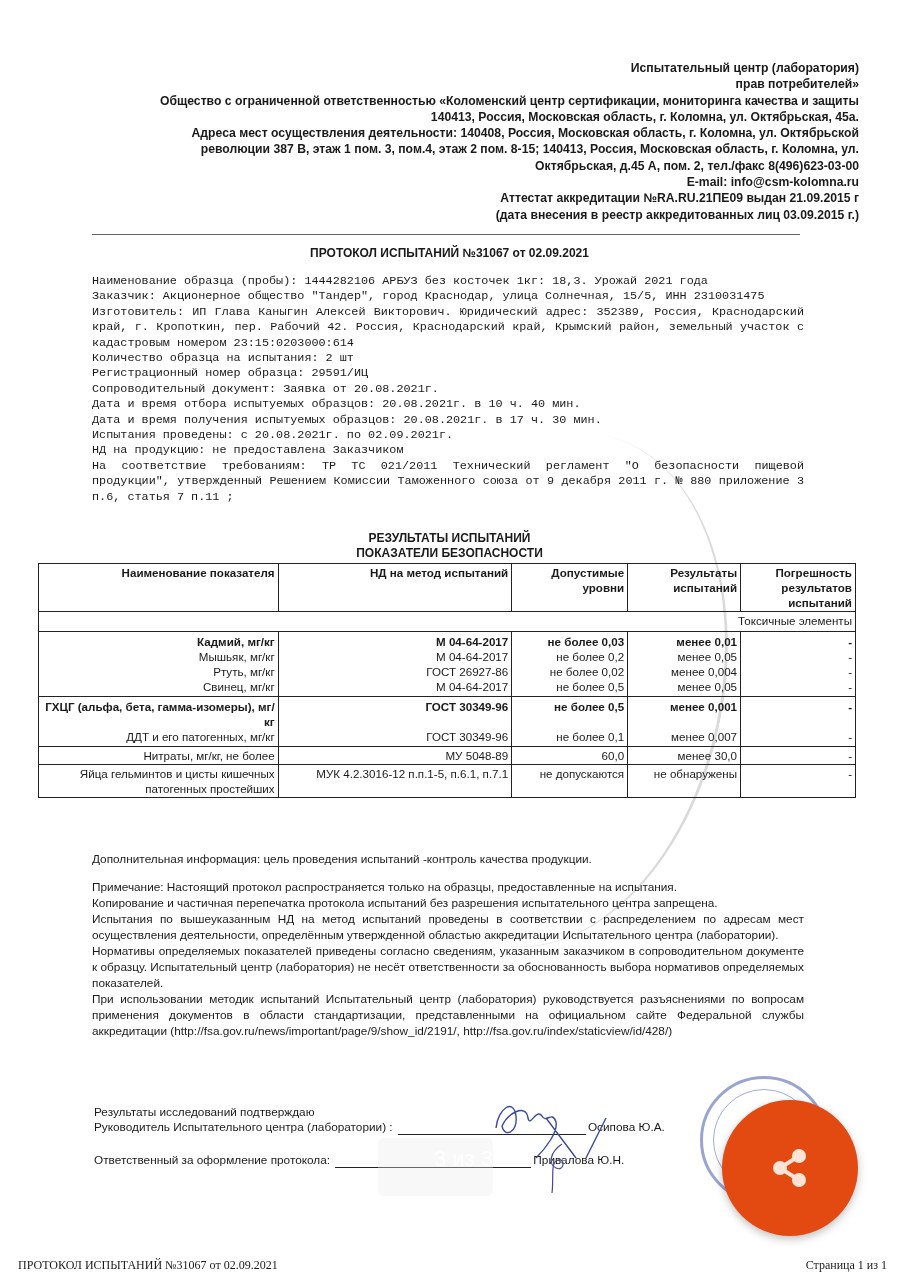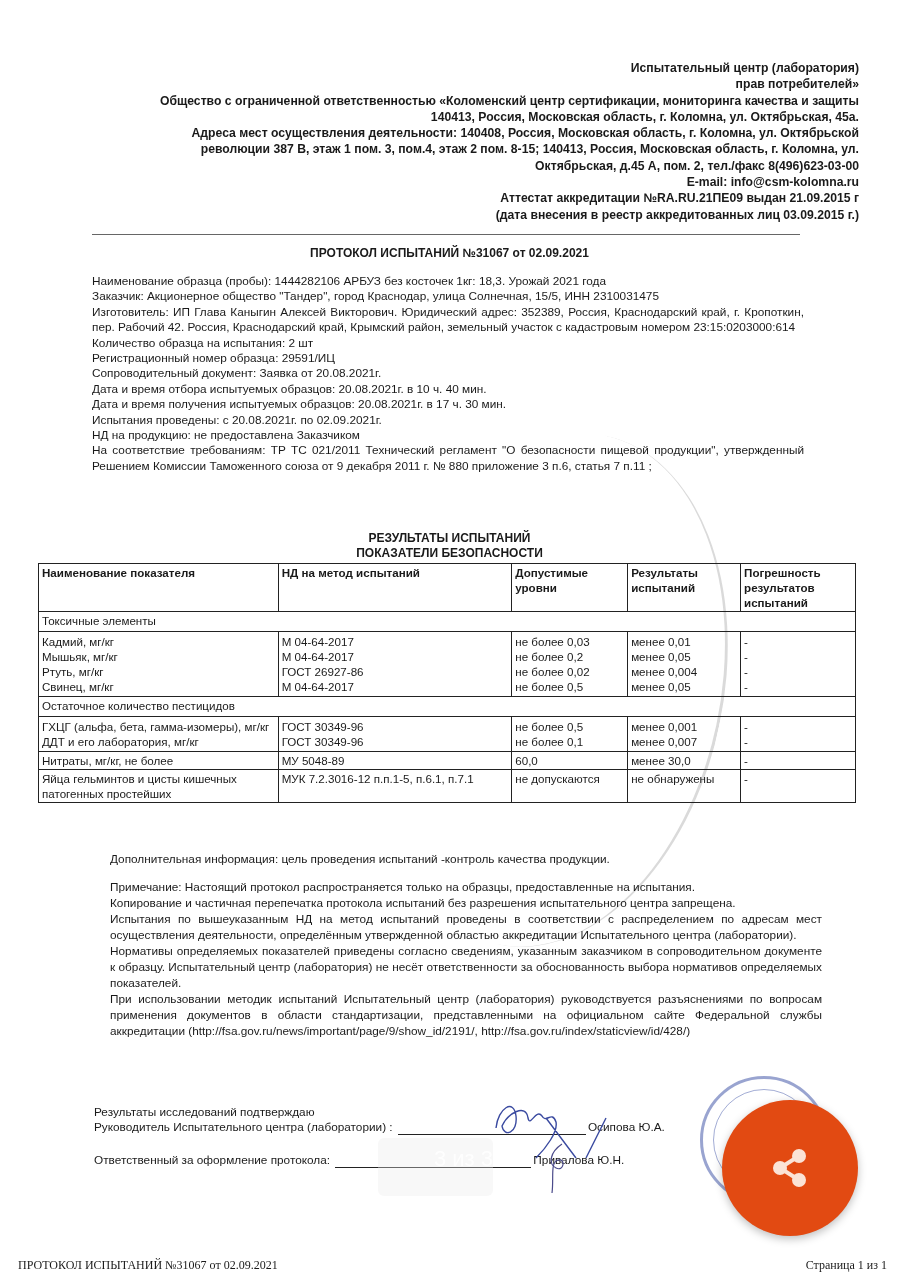--- a/index.html
+++ b/index.html
@@ -3,32 +3,32 @@
 <meta charset="utf-8">
 <style>
   html, body { margin:0; padding:0; }
   body { width:899px; height:1280px; background:#fff; position:relative; overflow:hidden;
          font-family:"Liberation Sans", sans-serif; color:#1a1a1a; }
   .hdr { position:absolute; left:40px; width:819px; top:60px; text-align:right;
          font-weight:bold; font-size:12.2px; line-height:16.3px; font-stretch:condensed; }
   .hdr div { white-space:nowrap; }
   .rule { position:absolute; left:92px; width:708px; top:234px; border-top:1px solid #666; }
   .ptitle { position:absolute; left:0; width:899px; top:246px; text-align:center; font-weight:bold; font-size:12px; }
-  .info { position:absolute; left:92px; width:712px; top:274px; font-size:11.8px; line-height:15.4px; }
+  .info { position:absolute; left:92px; width:712px; top:274px; font-size:11.8px; line-height:15.4px;font-family:Liberation Mono, monospace; }
   .info .ln { white-space:nowrap; }
   .info .just { text-align:justify; text-align-last:left; white-space:normal; }
   .res-title { position:absolute; left:0; width:899px; top:531px; text-align:center; font-weight:bold; font-size:12px; line-height:15px; }
   table.res { position:absolute; left:38px; top:563px; width:818px; border-collapse:collapse; font-size:11.6px; }
-  table.res td, table.res th { border:1.2px solid #222; padding:1px 3px; vertical-align:top; text-align:left; line-height:15px; }
+  table.res td, table.res th { border:1.2px solid #222; padding:1px 3px; vertical-align:top; text-align:right; line-height:15px; }
   table.res th { font-weight:bold; height:44px; }
   table.res td.sec { height:17px;margin-left:20px; }
   table.res tr.inner td { border-top:none; border-bottom:none; padding-top:0; padding-bottom:0; }
-  table.res tr.first td { padding-top:2px; }
+  table.res tr.first td { padding-top:2px;font-weight:bold; }
   table.res tr.last td { border-bottom:1.2px solid #222; padding-bottom:2px;margin-top:47px; }
-  .notes { position:absolute; left:92px; width:712px; top:851px; font-size:11.8px; line-height:16px;margin-left:18px; }
+  .notes { position:absolute; left:92px; width:712px; top:851px; font-size:11.8px; line-height:16px; }
   .notes p { margin:0; text-align:justify; text-align-last:left; }
   .notes .gap { height:12px; }
   .sig { position:absolute; left:94px; font-size:11.8px; line-height:15px; white-space:nowrap; }
   .sigline { display:inline-block; border-bottom:1px solid #222; vertical-align:bottom; margin:0 2px; }
   .footer { position:absolute; top:1258px; font-family:"Liberation Serif", serif; font-size:12px; }
   .stamp { position:absolute; left:700px; top:1076px; width:128px; height:128px; border-radius:50%;
            border:3px solid rgba(70,90,170,0.55); box-sizing:border-box; }
   .stamp::after { content:""; position:absolute; left:10px; top:10px; right:10px; bottom:10px; border-radius:50%;
            border:1.5px solid rgba(70,90,170,0.5); }
   .share { position:absolute; left:722px; top:1100px; width:136px; height:136px; border-radius:50%;
@@ -124,47 +124,44 @@
         <td>менее 0,004</td>
         <td>-</td>
       </tr>
       <tr class="inner last">
         <td>Свинец, мг/кг</td>
         <td>М 04-64-2017</td>
         <td>не более 0,5</td>
         <td>менее 0,05</td>
         <td>-</td>
       </tr>
-      <tr>
-        <td colspan="5" class="sec">Остаточное количество пестицидов</td>
-      </tr>
       <tr class="inner first">
         <td>ГХЦГ (альфа, бета, гамма-изомеры), мг/кг</td>
         <td>ГОСТ 30349-96</td>
         <td>не более 0,5</td>
         <td>менее 0,001</td>
         <td>-</td>
       </tr>
       <tr class="inner last">
-        <td>ДДТ и его лаборатория, мг/кг</td>
+        <td>ДДТ и его патогенных, мг/кг</td>
         <td>ГОСТ 30349-96</td>
         <td>не более 0,1</td>
         <td>менее 0,007</td>
         <td>-</td>
       </tr>
       <tr>
         <td>Нитраты, мг/кг, не более</td>
         <td>МУ 5048-89</td>
         <td>60,0</td>
         <td>менее 30,0</td>
         <td>-</td>
       </tr>
       <tr>
         <td>Яйца гельминтов и цисты кишечных патогенных простейших</td>
-        <td>МУК 7.2.3016-12 п.п.1-5, п.6.1, п.7.1</td>
+        <td>МУК 4.2.3016-12 п.п.1-5, п.6.1, п.7.1</td>
         <td>не допускаются</td>
         <td>не обнаружены</td>
         <td>-</td>
       </tr>
     </tbody>
 </table>
 
 <div class="notes">
   <p>Дополнительная информация:  цель проведения испытаний -контроль качества продукции.</p>
   <div class="gap"></div>

